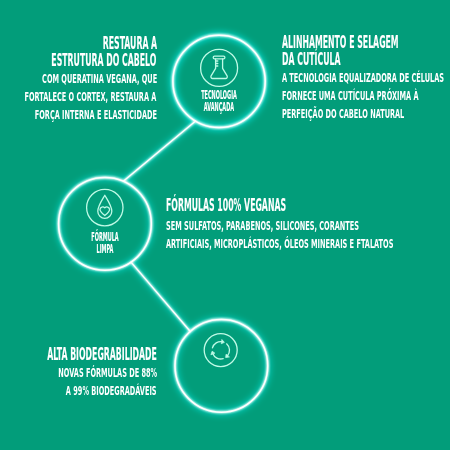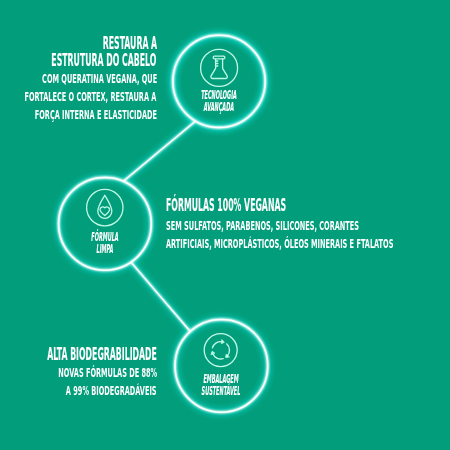--- a/index.html
+++ b/index.html
@@ -3,21 +3,21 @@
 <meta charset="utf-8">
 <title>Infographic</title>
 <style>
   html,body{margin:0;padding:0;background:#029D7A;}
   body{width:450px;height:450px;overflow:hidden;
        font-family:"DejaVu Sans",sans-serif;}
   #stage{position:relative;width:450px;height:450px;background:#029D7A;overflow:hidden;padding-left:32px;}
   svg.layer{position:absolute;left:0;top:0;width:450px;height:450px;pointer-events:none;}
   .blk{position:absolute;color:#fff;}
   .ln{white-space:nowrap;display:block;position:absolute;transform-origin:left top;}
-  .nodelabel{position:absolute;color:#fff;font-style:italic;}
+  .nodelabel{position:absolute;color:#fff;}
   .nodelabel .ln{white-space:nowrap;position:absolute;transform-origin:center top;}
 </style>
 </head>
 <body>
 
 <div id="stage">
 
   <svg class="layer" viewBox="0 0 450 450" xmlns="http://www.w3.org/2000/svg">
     <defs>
       <filter id="fBig" filterUnits="userSpaceOnUse" x="0" y="0" width="450" height="450">
@@ -84,35 +84,38 @@
       </g>
     </g>
   </svg>
 <div class="blk" style="top: 0px; height: 450px; left: 0px; width: 156.8px;">
       <span class="ln" style="font-family: &quot;DejaVu Sans&quot;, sans-serif; font-weight: bold; font-stretch: condensed; font-size: 18px; line-height: 1; top: 34.2px; transform: scaleX(0.481); -webkit-text-stroke: 0.1px rgb(255, 255, 255); color: rgb(255, 255, 255); right: 0px; transform-origin: right top;">RESTAURA A</span>
       <span class="ln" style="font-family: &quot;DejaVu Sans&quot;, sans-serif; font-weight: bold; font-stretch: condensed; font-size: 18px; line-height: 1; top: 50.8px; transform: scaleX(0.481); -webkit-text-stroke: 0.1px rgb(255, 255, 255); color: rgb(255, 255, 255); right: 0px; transform-origin: right top;">ESTRUTURA DO CABELO</span>
       <span class="ln" style="font-family: &quot;DejaVu Sans&quot;, sans-serif; font-weight: bold; font-stretch: condensed; font-size: 13.1px; line-height: 1; top: 72.4px; transform: scaleX(0.558); -webkit-text-stroke: 0px rgb(255, 255, 255); color: rgb(255, 255, 255); right: 0px; transform-origin: right top;">COM QUERATINA VEGANA, QUE</span>
       <span class="ln" style="font-family: &quot;DejaVu Sans&quot;, sans-serif; font-weight: bold; font-stretch: condensed; font-size: 13.1px; line-height: 1; top: 90.15px; transform: scaleX(0.558); -webkit-text-stroke: 0px rgb(255, 255, 255); color: rgb(255, 255, 255); right: 0px; transform-origin: right top;">FORTALECE O CORTEX, RESTAURA A</span>
       <span class="ln" style="font-family: &quot;DejaVu Sans&quot;, sans-serif; font-weight: bold; font-stretch: condensed; font-size: 13.1px; line-height: 1; top: 107.9px; transform: scaleX(0.558); -webkit-text-stroke: 0px rgb(255, 255, 255); color: rgb(255, 255, 255); right: 0px; transform-origin: right top;">FORÇA INTERNA E ELASTICIDADE</span>
     </div>
+    <div class="blk" style="top: 0px; height: 450px; left: 281.5px; width: 168.5px;">
+      <span class="ln" style="font-family: &quot;DejaVu Sans&quot;, sans-serif; font-weight: bold; font-stretch: condensed; font-size: 18px; line-height: 1; top: 33px; transform: scaleX(0.481); -webkit-text-stroke: 0.1px rgb(255, 255, 255); color: rgb(255, 255, 255); left: 0px; transform-origin: left top;">ALINHAMENTO E SELAGEM</span>
+      <span class="ln" style="font-family: &quot;DejaVu Sans&quot;, sans-serif; font-weight: bold; font-stretch: condensed; font-size: 18px; line-height: 1; top: 49.6px; transform: scaleX(0.481); -webkit-text-stroke: 0.1px rgb(255, 255, 255); color: rgb(255, 255, 255); left: 0px; transform-origin: left top;">DA CUTÍCULA</span>
+      <span class="ln" style="font-family: &quot;DejaVu Sans&quot;, sans-serif; font-weight: bold; font-stretch: condensed; font-size: 13.1px; line-height: 1; top: 71.1px; transform: scaleX(0.558); -webkit-text-stroke: 0px rgb(255, 255, 255); color: rgb(255, 255, 255); left: 0px; transform-origin: left top;">A TECNOLOGIA EQUALIZADORA DE CÉLULAS</span>
+      <span class="ln" style="font-family: &quot;DejaVu Sans&quot;, sans-serif; font-weight: bold; font-stretch: condensed; font-size: 13.1px; line-height: 1; top: 88.85px; transform: scaleX(0.558); -webkit-text-stroke: 0px rgb(255, 255, 255); color: rgb(255, 255, 255); left: 0px; transform-origin: left top;">FORNECE UMA CUTÍCULA PRÓXIMA À</span>
+      <span class="ln" style="font-family: &quot;DejaVu Sans&quot;, sans-serif; font-weight: bold; font-stretch: condensed; font-size: 13.1px; line-height: 1; top: 106.6px; transform: scaleX(0.558); -webkit-text-stroke: 0px rgb(255, 255, 255); color: rgb(255, 255, 255); left: 0px; transform-origin: left top;">PERFEIÇÃO DO CABELO NATURAL</span>
+    </div>
     <div class="blk" style="top: 0px; height: 321px; left: 166.4px; width: 283.6px;">
       <span class="ln" style="font-family: &quot;DejaVu Sans&quot;, sans-serif; font-weight: bold; font-stretch: condensed; font-size: 18px; line-height: 1; top: 196.3px; transform: scaleX(0.481); -webkit-text-stroke: 0.1px rgb(255, 255, 255); color: rgb(255, 255, 255); left: 0px; transform-origin: left top;">FÓRMULAS 100% VEGANAS</span>
       <span class="ln" style="font-family: &quot;DejaVu Sans&quot;, sans-serif; font-weight: bold; font-stretch: condensed; font-size: 13.1px; line-height: 1; top: 219px; transform: scaleX(0.558); -webkit-text-stroke: 0px rgb(255, 255, 255); color: rgb(255, 255, 255); left: 0px; transform-origin: left top;">SEM SULFATOS, PARABENOS, SILICONES, CORANTES</span>
       <span class="ln" style="font-family: &quot;DejaVu Sans&quot;, sans-serif; font-weight: bold; font-stretch: condensed; font-size: 13.1px; line-height: 1; top: 237.3px; transform: scaleX(0.558); -webkit-text-stroke: 0px rgb(255, 255, 255); color: rgb(255, 255, 255); left: 0px; transform-origin: left top;">ARTIFICIAIS, MICROPLÁSTICOS, ÓLEOS MINERAIS E FTALATOS</span>
     </div>
     <div class="blk" style="top: 0px; height: 344px; left: 0px; width: 156.8px;">
       <span class="ln" style="font-family: &quot;DejaVu Sans&quot;, sans-serif; font-weight: bold; font-stretch: condensed; font-size: 18px; line-height: 1; top: 345px; transform: scaleX(0.481); -webkit-text-stroke: 0.1px rgb(255, 255, 255); color: rgb(255, 255, 255); right: 0px; transform-origin: right top;">ALTA BIODEGRABILIDADE</span>
       <span class="ln" style="font-family: &quot;DejaVu Sans&quot;, sans-serif; font-weight: bold; font-stretch: condensed; font-size: 13.1px; line-height: 1; top: 365.8px; transform: scaleX(0.558); -webkit-text-stroke: 0px rgb(255, 255, 255); color: rgb(255, 255, 255); right: 0px; transform-origin: right top;">NOVAS FÓRMULAS DE 88%</span>
       <span class="ln" style="font-family: &quot;DejaVu Sans&quot;, sans-serif; font-weight: bold; font-stretch: condensed; font-size: 13.1px; line-height: 1; top: 383.8px; transform: scaleX(0.558); -webkit-text-stroke: 0px rgb(255, 255, 255); color: rgb(255, 255, 255); right: 0px; transform-origin: right top;">A 99% BIODEGRADÁVEIS</span>
     </div>
     <div class="nodelabel" style="left: 159.1px; top: 0px; width: 120px; height: 450px;">
       <span class="ln" style="font-family: &quot;DejaVu Sans&quot;, sans-serif; font-weight: bold; font-stretch: condensed; font-size: 11.5px; line-height: 1; top: 89.9px; transform: scaleX(0.478); -webkit-text-stroke: 0.15px rgb(255, 255, 255); color: rgb(255, 255, 255); left: 0px; width: 120px; text-align: center; transform-origin: center top;">TECNOLOGIA</span>
       <span class="ln" style="font-family: &quot;DejaVu Sans&quot;, sans-serif; font-weight: bold; font-stretch: condensed; font-size: 11.5px; line-height: 1; top: 101.5px; transform: scaleX(0.478); -webkit-text-stroke: 0.15px rgb(255, 255, 255); color: rgb(255, 255, 255); left: 0px; width: 120px; text-align: center; transform-origin: center top;">AVANÇADA</span>
     </div>
     <div class="nodelabel" style="left: 44.95px; top: 0px; width: 120px; height: 386px;">
       <span class="ln" style="font-family: &quot;DejaVu Sans&quot;, sans-serif; font-weight: bold; font-stretch: condensed; font-size: 11.5px; line-height: 1; top: 232.4px; transform: scaleX(0.478); -webkit-text-stroke: 0.15px rgb(255, 255, 255); color: rgb(255, 255, 255); left: 0px; width: 120px; text-align: center; transform-origin: center top;">FÓRMULA</span>
       <span class="ln" style="font-family: &quot;DejaVu Sans&quot;, sans-serif; font-weight: bold; font-stretch: condensed; font-size: 11.5px; line-height: 1; top: 244px; transform: scaleX(0.478); -webkit-text-stroke: 0.15px rgb(255, 255, 255); color: rgb(255, 255, 255); left: 0px; width: 120px; text-align: center; transform-origin: center top;">LIMPA</span>
     </div>
-    <div class="nodelabel" style="left: 161.35px; top: 0px; width: 120px; height: 450px;">
-      <span class="ln" style="font-family: &quot;DejaVu Sans&quot;, sans-serif; font-weight: bold; font-stretch: condensed; font-size: 11.5px; line-height: 1; top: 374.4px; transform: scaleX(0.478); -webkit-text-stroke: 0.15px rgb(255, 255, 255); color: rgb(255, 255, 255); left: 0px; width: 120px; text-align: center; transform-origin: center top;">EMBALAGEM</span>
-      <span class="ln" style="font-family: &quot;DejaVu Sans&quot;, sans-serif; font-weight: bold; font-stretch: condensed; font-size: 11.5px; line-height: 1; top: 386px; transform: scaleX(0.478); -webkit-text-stroke: 0.15px rgb(255, 255, 255); color: rgb(255, 255, 255); left: 0px; width: 120px; text-align: center; transform-origin: center top;">SUSTENTÁVEL</span>
-    </div>
   </div>
 
 </body></html>

